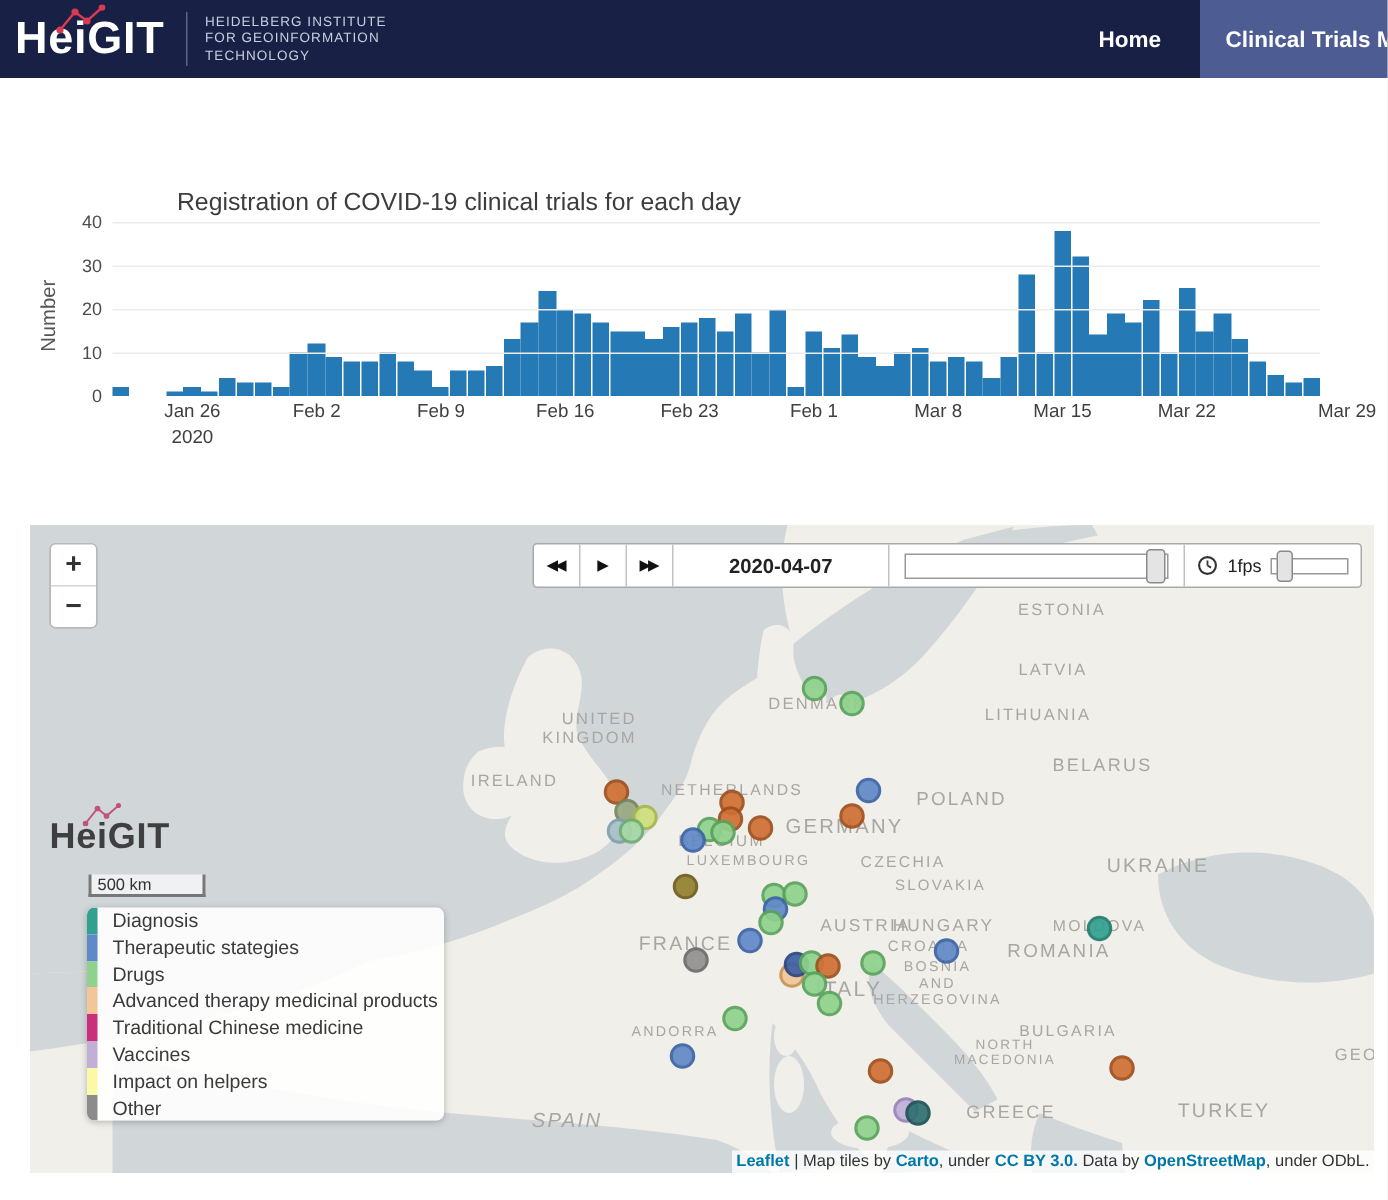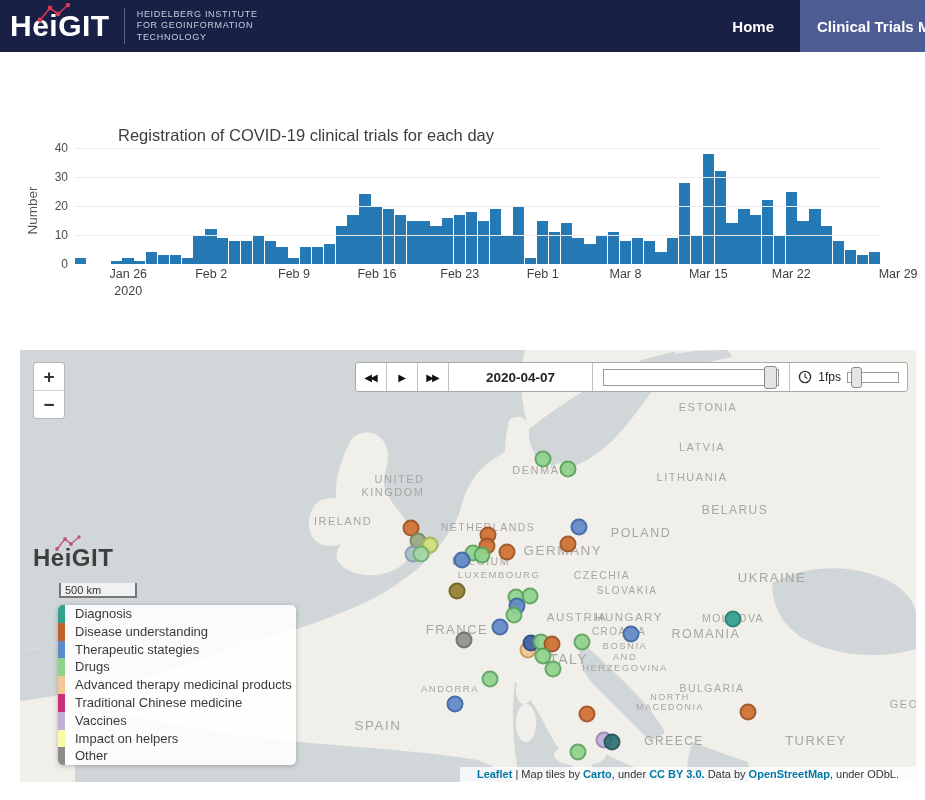--- a/index.html
+++ b/index.html
@@ -63,21 +63,21 @@
   .watermark-text{font-size:24px;font-weight:bold;color:#3f3f3f;letter-spacing:.5px;}
   .watermark-glyph{position:absolute;left:22px;top:-9px;}
   .scalebar{position:absolute;left:7px;top:233px;width:66px;background:rgba(255,255,255,.65);
     border:2px solid #777;border-top:none;font-size:11px;color:#333;padding:1px 4px 0;z-index:5;margin-left:32px;}
   .legend{position:absolute;left:38px;top:255px;width:238px;background:rgba(255,255,255,.9);
     border-radius:5px;box-shadow:0 1px 5px rgba(0,0,0,.25);overflow:hidden;z-index:6;}
   .legend-row{display:flex;align-items:stretch;height:17.8px;}
   .legend-swatch{width:7px;flex:none;}
   .legend-label{font-size:13px;color:#3a3a3a;padding-left:10px;line-height:17.8px;white-space:nowrap;}
   .attribution{position:absolute;right:0;bottom:0;background:rgba(255,255,255,.78);
-    padding:1px 17px 2px;font-size:11px;color:#333;z-index:6;white-space:nowrap;}
+    padding:1px 3px 2px;font-size:11px;color:#333;z-index:6;white-space:nowrap;}
   .attribution .lnk{color:#0078A8;font-weight:bold;cursor:pointer;}
 </style>
 </head>
 <body>
 
 <div class="header">
   <div class="logo-block">
     <div class="logo-wrap">
       <span class="logo-text">HeiGIT</span>
       <svg class="logo-glyph" width="36" height="20" viewBox="0 0 36 20">
@@ -250,21 +250,21 @@
       <div class="country" style="left: 686px; top: 284px; font-size: 12.5px;">ROMANIA</div>
       <div class="country" style="left: 599px; top: 282px; font-size: 10px;">CROATIA</div>
       <div class="country" style="left: 605px; top: 307px; font-size: 9.5px;">BOSNIA
 AND
 HERZEGOVINA</div>
       <div class="country" style="left: 546px; top: 309px; font-size: 14px;">ITALY</div>
       <div class="country" style="left: 692px; top: 338px; font-size: 10.5px;">BULGARIA</div>
       <div class="country" style="left: 650px; top: 352px; font-size: 9px;">NORTH
 MACEDONIA</div>
       <div class="country" style="left: 430px; top: 339px; font-size: 9.5px;">ANDORRA</div>
-      <div class="country" style="left: 358px; top: 376px; font-size: 13.5px;">SPAIN</div>
+      <div class="country" style="left: 358px; top: 397px; font-size: 13.5px; font-style: italic;">SPAIN</div>
       <div class="country" style="left: 654px; top: 392px; font-size: 12px;">GREECE</div>
       <div class="country" style="left: 796px; top: 391px; font-size: 13px;">TURKEY</div>
       <div class="country" style="left: 889px; top: 354px; font-size: 11px;">GEOR</div>
     </div>
   <div id="marker-layer">
       <div class="marker" style="left: 523px; top: 109px; background: rgb(143, 210, 141); border-color: rgb(90, 163, 92);"></div>
       <div class="marker" style="left: 548px; top: 119px; background: rgb(143, 210, 141); border-color: rgb(90, 163, 92);"></div>
       <div class="marker" style="left: 559px; top: 177px; background: rgb(97, 137, 199); border-color: rgb(60, 99, 166);"></div>
       <div class="marker" style="left: 391px; top: 178px; background: rgb(208, 111, 51); border-color: rgb(158, 79, 30);"></div>
       <div class="marker" style="left: 398px; top: 191px; background: rgb(154, 168, 130); border-color: rgb(118, 133, 95);"></div>
@@ -344,24 +344,20 @@
   </div>
 
   <div class="scalebar">500 km</div>
 
   <div class="legend" id="legend-box">
       <div class="legend-row">
         <div class="legend-swatch" style="background: rgb(49, 160, 143);"></div>
         <div class="legend-label">Diagnosis</div>
       </div>
       <div class="legend-row">
-        <div class="legend-swatch" style="background: rgb(192, 98, 47);"></div>
-        <div class="legend-label">Disease understanding</div>
-      </div>
-      <div class="legend-row">
         <div class="legend-swatch" style="background: rgb(97, 137, 199);"></div>
         <div class="legend-label">Therapeutic stategies</div>
       </div>
       <div class="legend-row">
         <div class="legend-swatch" style="background: rgb(143, 210, 141);"></div>
         <div class="legend-label">Drugs</div>
       </div>
       <div class="legend-row">
         <div class="legend-swatch" style="background: rgb(242, 198, 151);"></div>
         <div class="legend-label">Advanced therapy medicinal products</div>

